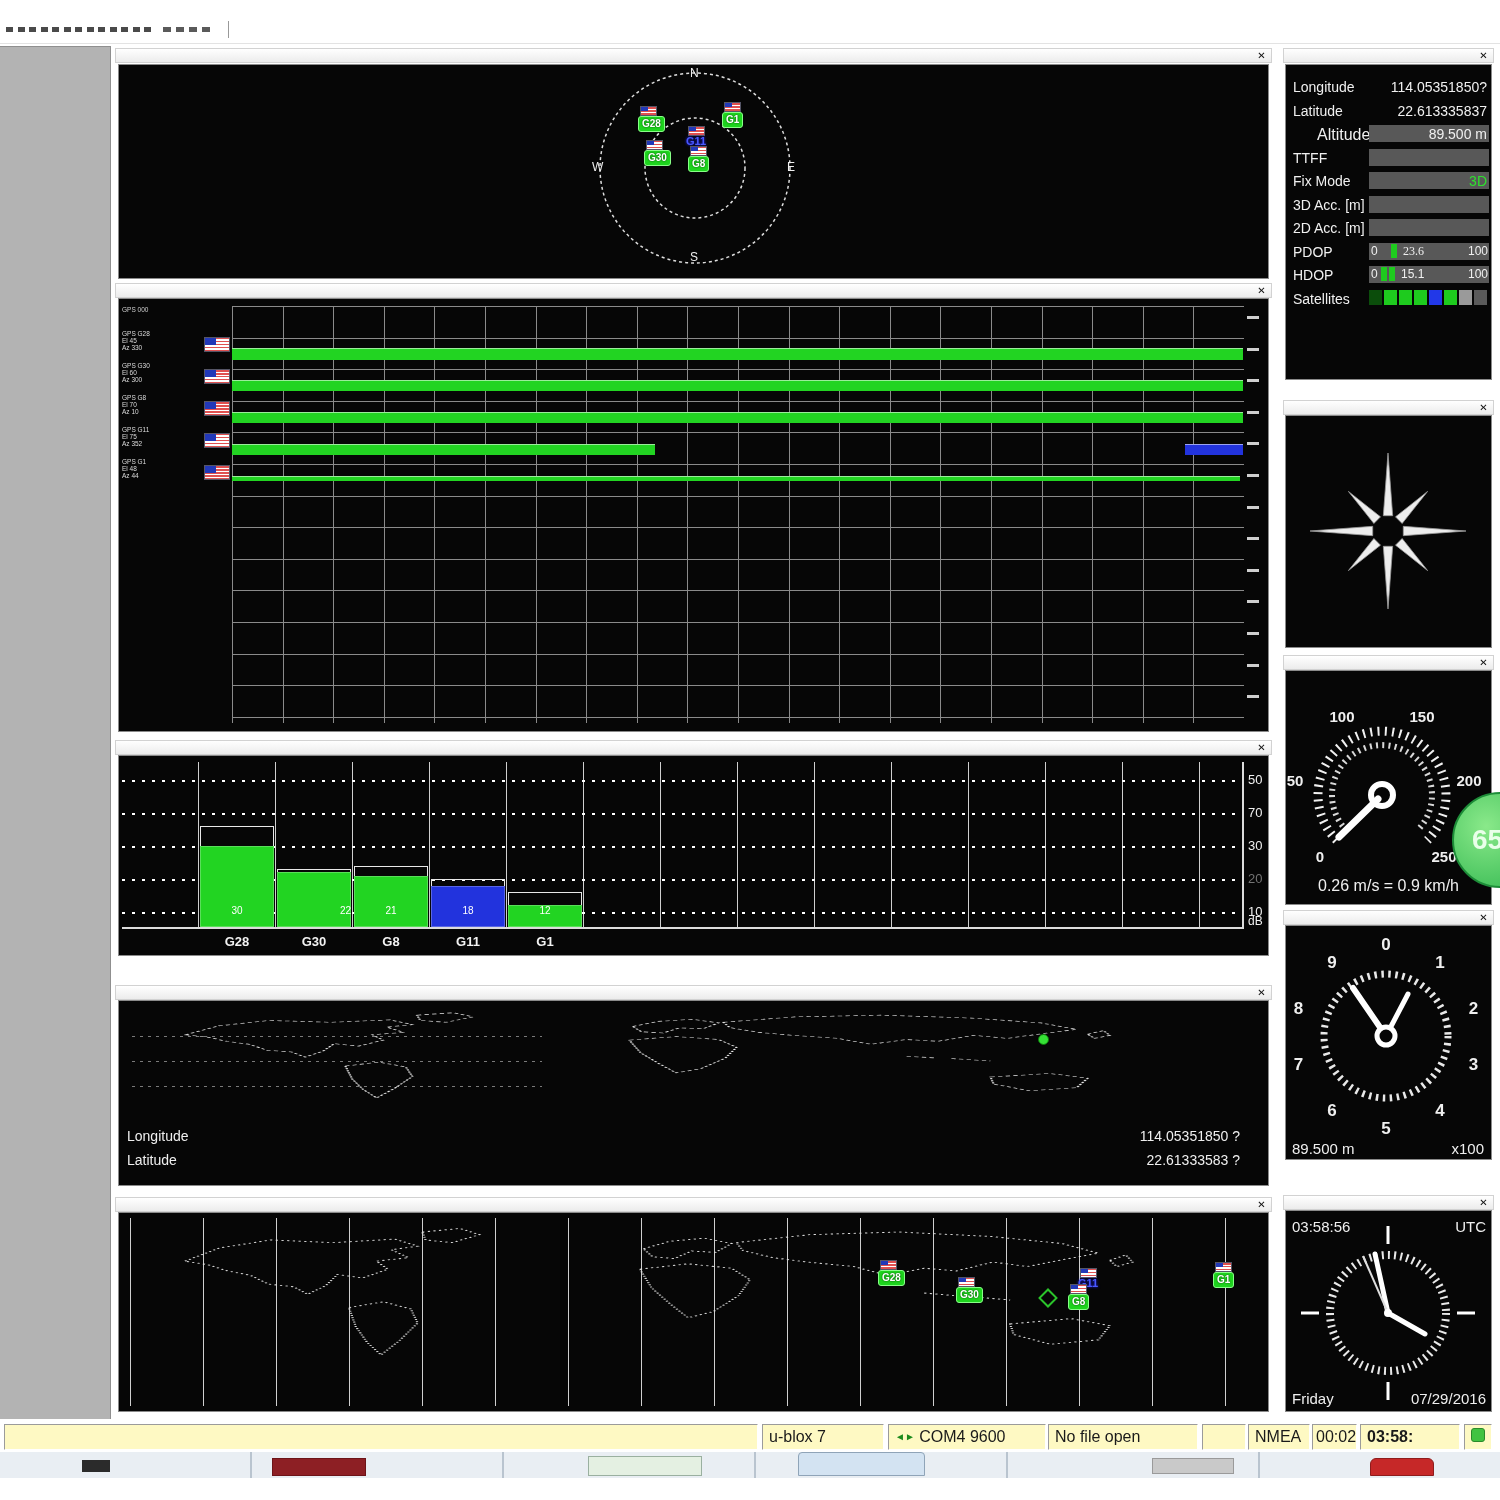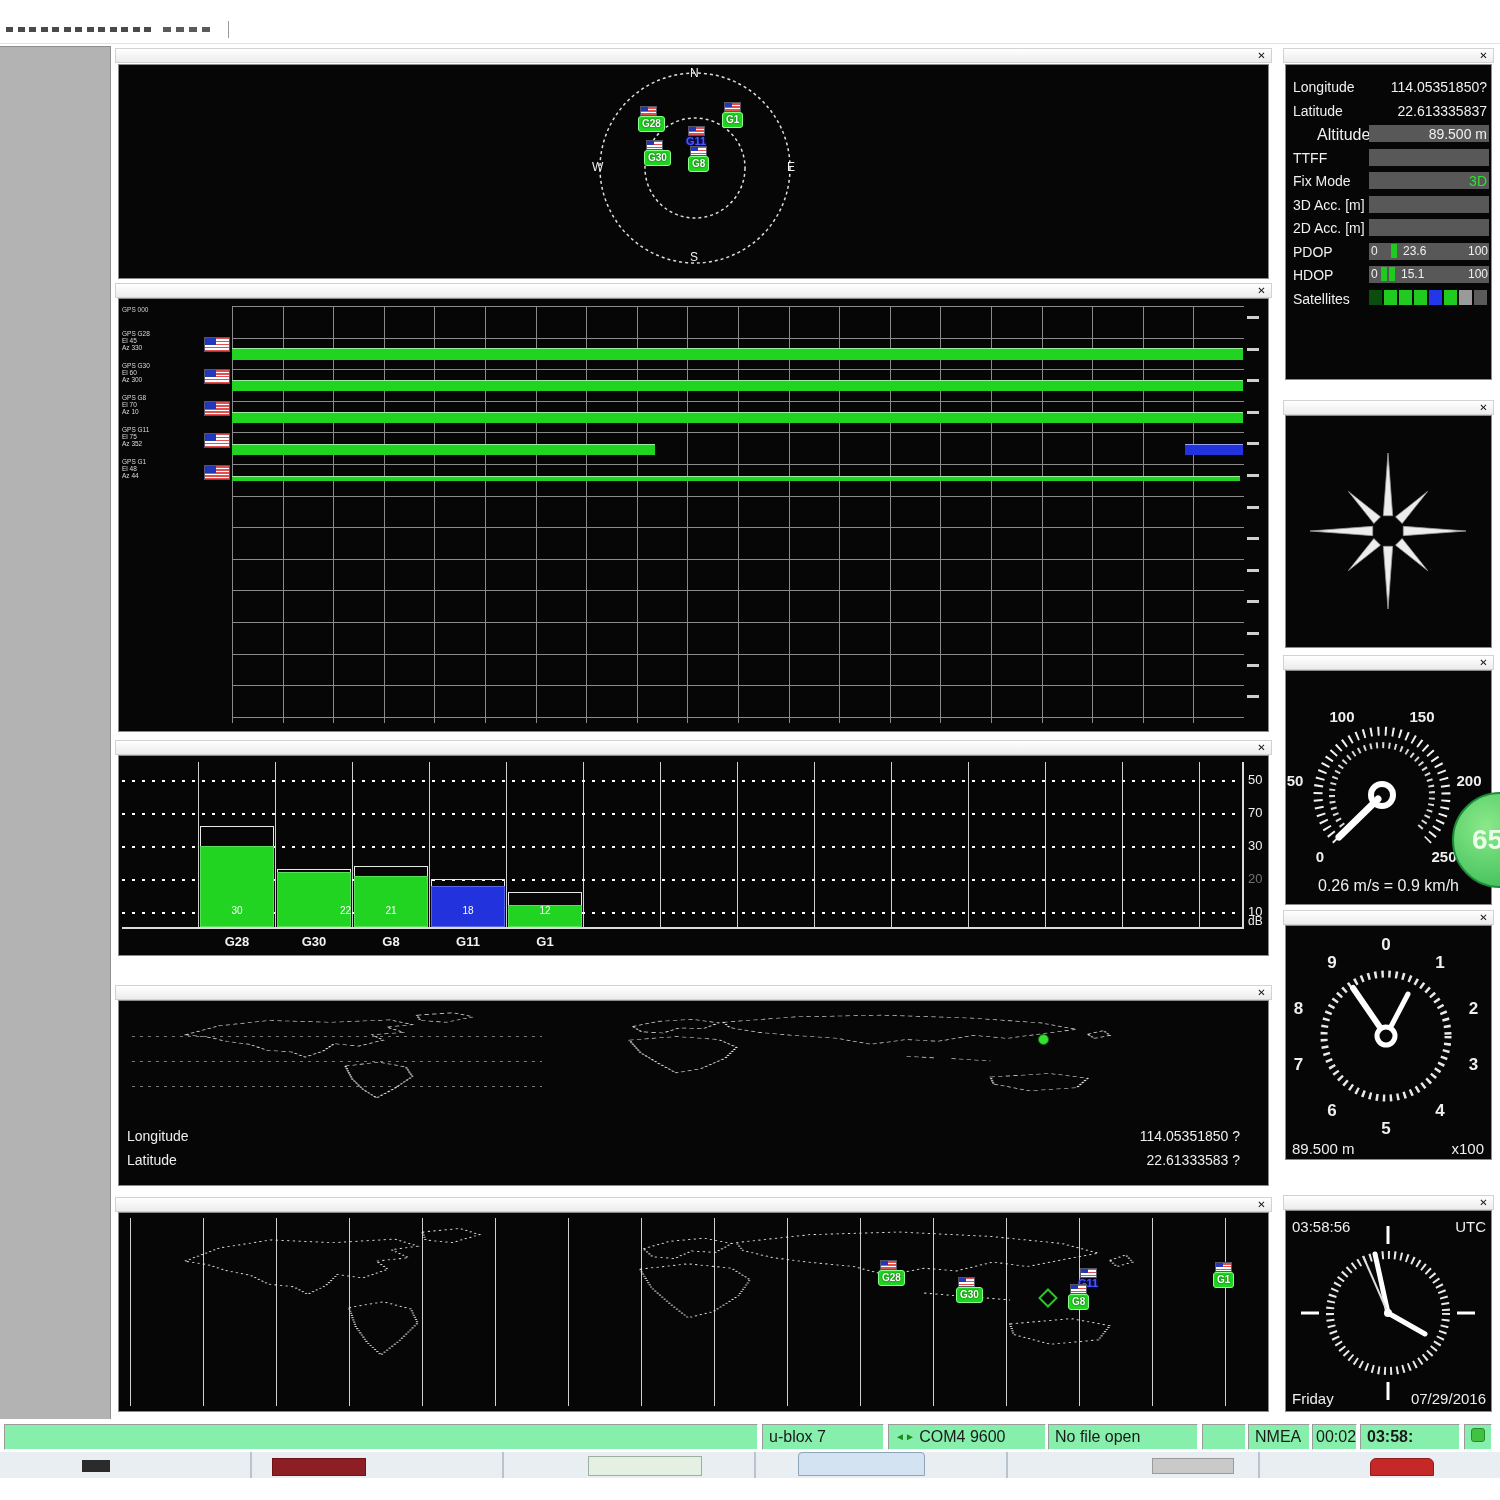--- a/index.html
+++ b/index.html
@@ -7,21 +7,21 @@
         font-family:"Liberation Sans",sans-serif;}
   .a{position:absolute;}
   .tbar{position:absolute;height:15px;background:linear-gradient(#ffffff,#ececec);
         border:1px solid #d2d2d2;box-sizing:border-box;}
   .x{position:absolute;right:3px;top:1px;font-size:10px;line-height:12px;color:#111;
      width:13px;text-align:center;cursor:default;}
   .blk{position:absolute;background:#060606;border:1px solid #8a8a8a;box-sizing:border-box;}
   .wtxt{color:#efefef;}
   .sidebar{position:absolute;left:0;top:46px;width:110px;height:1372px;background:#b3b3b3;
            border-right:1px solid #8f8f8f;border-top:1px solid #8f8f8f;}
-  .statusseg{position:absolute;top:1424px;height:26px;background:#86efac;
+  .statusseg{position:absolute;top:1424px;height:26px;background:#fef9c3;
              border:1px solid;border-color:#9b9b9b #ffffff #ffffff #9b9b9b;
              font-size:16px;color:#1a1a1a;padding:3px 6px 0 6px;box-sizing:border-box;
              white-space:nowrap;overflow:hidden;}
   .dotline{position:absolute;height:2px;background:repeating-linear-gradient(to right,#ffffff 0 3px,transparent 3px 10px);}
   svg{position:absolute;overflow:visible;}
   svg text{font-family:"Liberation Sans",sans-serif;}
 </style>
 </head>
 <body>
 
@@ -272,21 +272,21 @@
       <div style="position: absolute; left: 83px; top: 107px; width: 120px; height: 17px; background: rgb(88, 88, 88);"></div>
       <div style="position: absolute; left: 83px; top: 108px; width: 118px; text-align: right; color: rgb(46, 224, 46); font-size: 14px;">3D</div>
       <div style="position: absolute; left: 7px; top: 131.5px; color: rgb(240, 240, 240); font-size: 14px;">3D Acc. [m]</div>
       <div style="position: absolute; left: 83px; top: 130.5px; width: 120px; height: 17px; background: rgb(88, 88, 88);"></div>
       <div style="position: absolute; left: 7px; top: 155px; color: rgb(240, 240, 240); font-size: 14px;">2D Acc. [m]</div>
       <div style="position: absolute; left: 83px; top: 154px; width: 120px; height: 17px; background: rgb(88, 88, 88);"></div>
       <div style="position: absolute; left: 7px; top: 178.5px; color: rgb(240, 240, 240); font-size: 14px;">PDOP</div>
       <div style="position: absolute; left: 83px; top: 177.5px; width: 120px; height: 17px; background: rgb(88, 88, 88);"></div>
       <div style="position: absolute; left: 85px; top: 178.5px; color: rgb(240, 240, 240); font-size: 12px;">0</div>
       <div style="position: absolute; left: 105px; top: 178.5px; width: 6px; height: 14px; background: rgb(30, 203, 30);"></div>
-      <div style="position: absolute; left: 117px; top: 178.5px; color: rgb(240, 240, 240); font-size: 12px;">23.6</div>
+      <div style="position: absolute; left: 117px; top: 178.5px; color: rgb(240, 240, 240); font-size: 12px; font-family: Liberation Serif, serif;">23.6</div>
       <div style="position: absolute; left: 160px; top: 178.5px; width: 42px; text-align: right; color: rgb(240, 240, 240); font-size: 12px;">100</div>
       <div style="position: absolute; left: 7px; top: 202px; color: rgb(240, 240, 240); font-size: 14px;">HDOP</div>
       <div style="position: absolute; left: 83px; top: 201px; width: 120px; height: 17px; background: rgb(88, 88, 88);"></div>
       <div style="position: absolute; left: 85px; top: 202px; color: rgb(240, 240, 240); font-size: 12px;">0</div>
       <div style="position: absolute; left: 95px; top: 202px; width: 6px; height: 14px; background: rgb(30, 203, 30);"></div>
       <div style="position: absolute; left: 103px; top: 202px; width: 6px; height: 14px; background: rgb(30, 203, 30);"></div>
       <div style="position: absolute; left: 115px; top: 202px; color: rgb(240, 240, 240); font-size: 12px;">15.1</div>
       <div style="position: absolute; left: 160px; top: 202px; width: 42px; text-align: right; color: rgb(240, 240, 240); font-size: 12px;">100</div>
       <div style="position: absolute; left: 7px; top: 225.5px; color: rgb(240, 240, 240); font-size: 14px;">Satellites</div>
       <div style="position: absolute; left: 83px; top: 224.5px; width: 13px; height: 15px; background: rgb(11, 77, 11);"></div>

